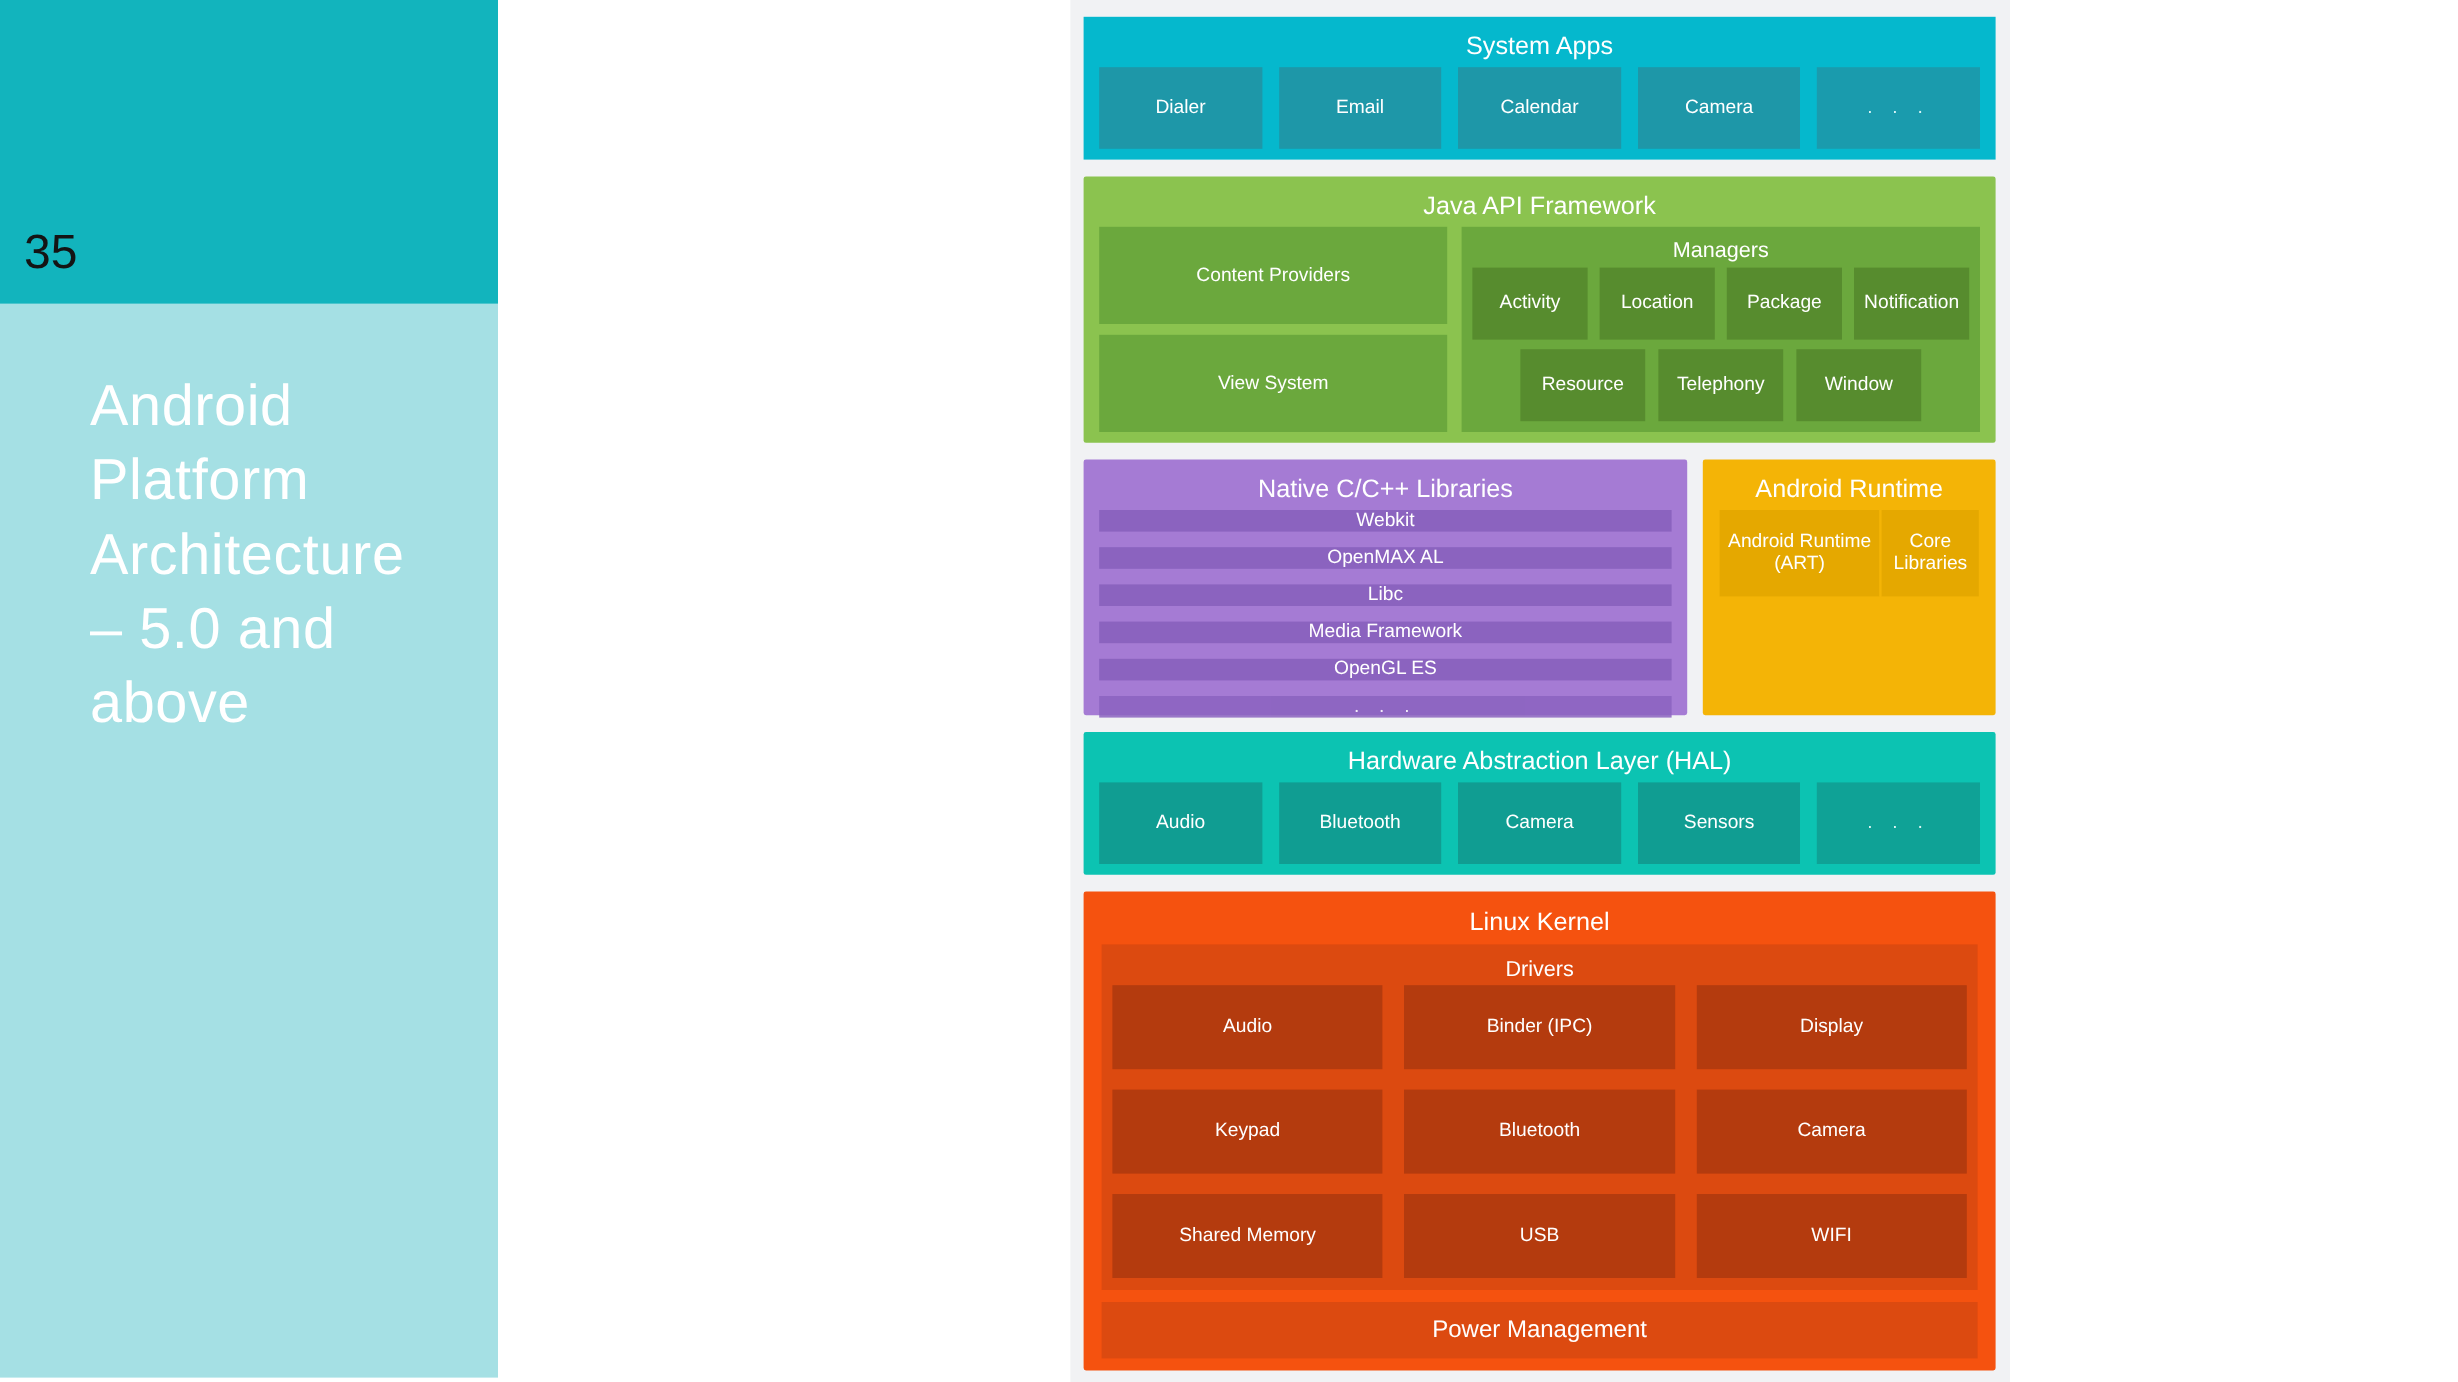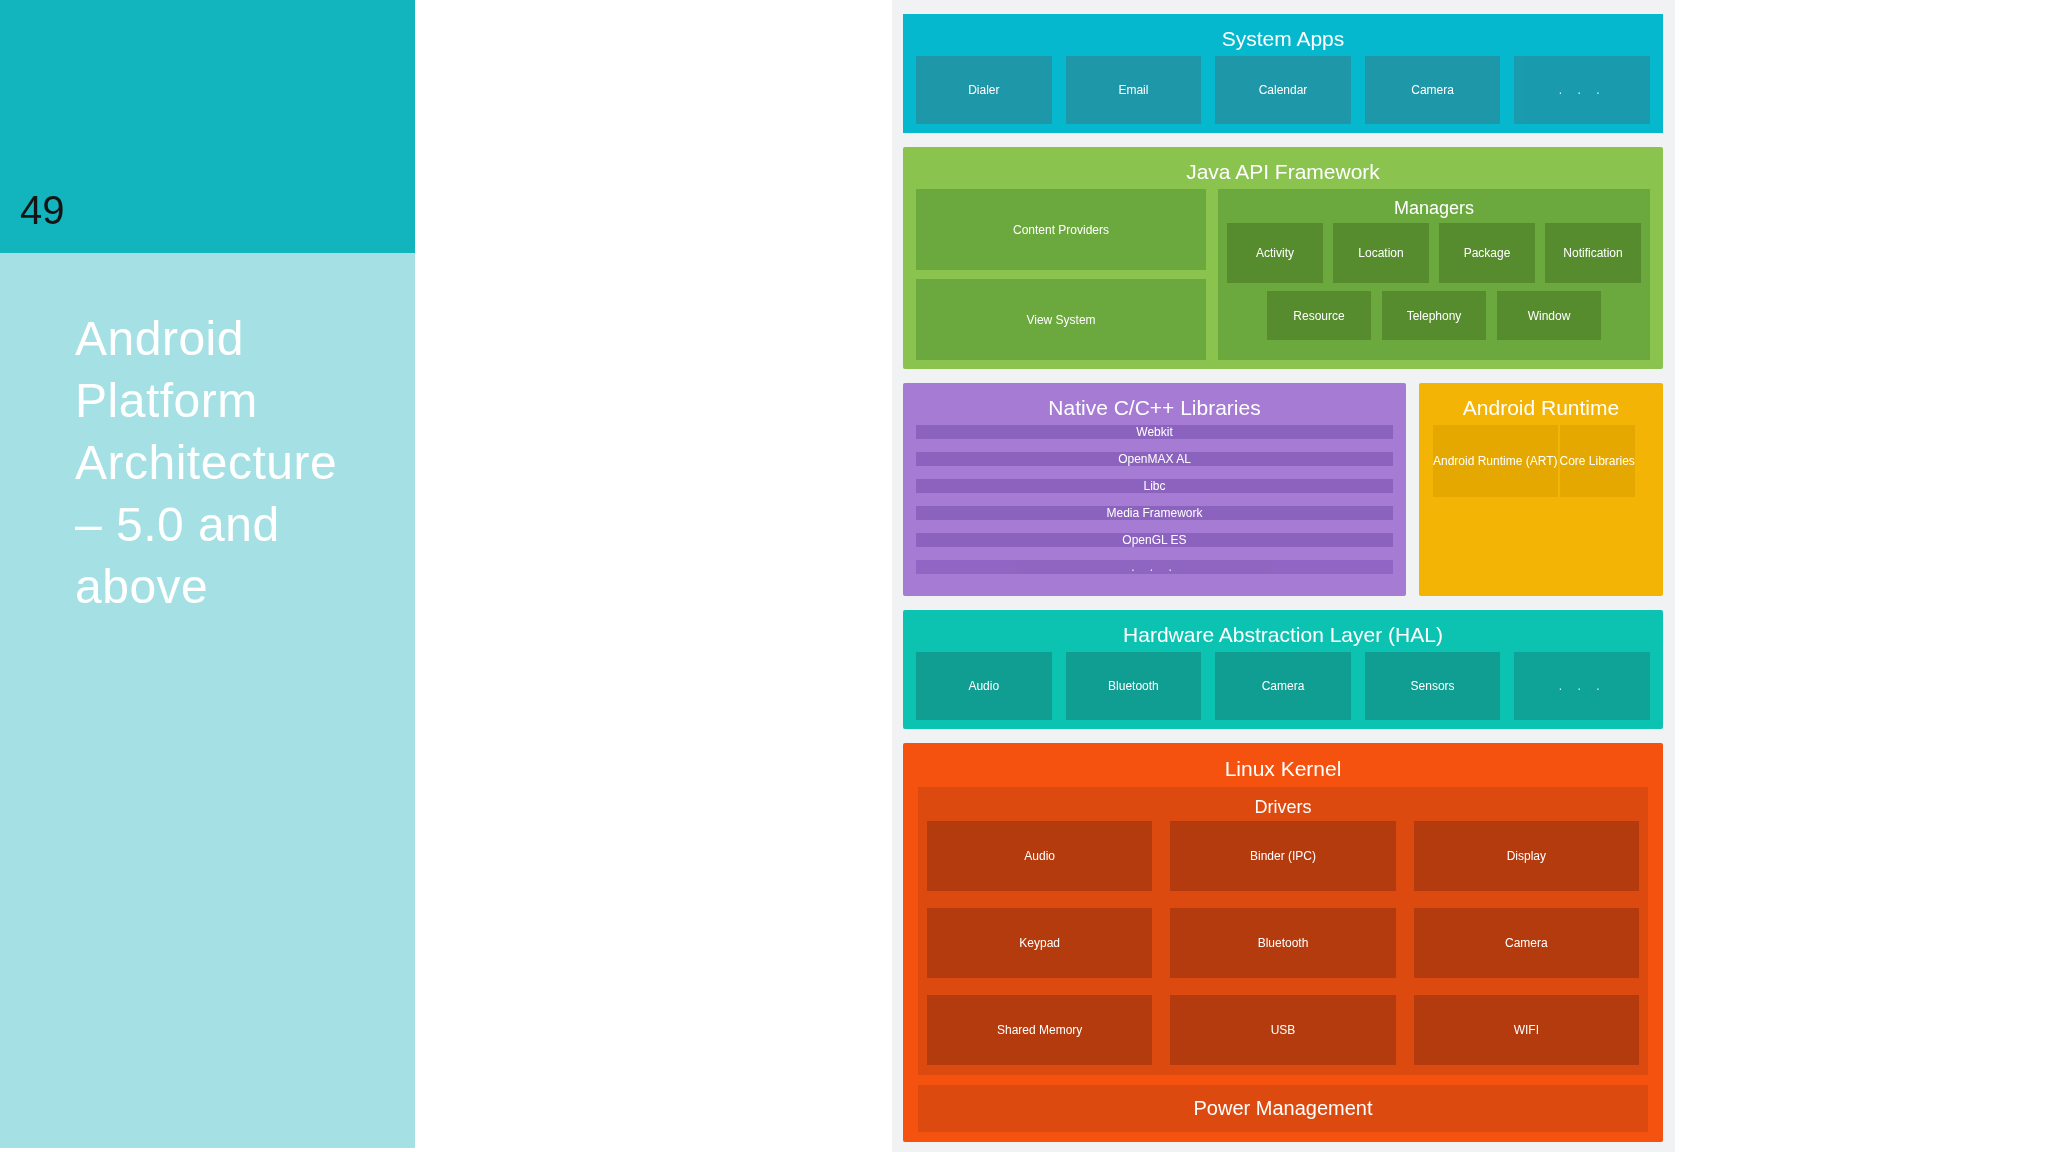--- a/index.html
+++ b/index.html
@@ -24,38 +24,38 @@
   .sidebar-top{position:relative; width:100%; height:253px; background:var(--sidebar_top);}
   .page-number{position:absolute; left:20px; bottom:20px; font-size:40px; color:var(--page_num);}
   .slide-title{position:absolute; left:75px; top:308px; color:var(--title_text);
     font-size:48px; line-height:62px; font-weight:300; letter-spacing:0.5px;}
   .slide-title span{display:block;}
   
   .panel{position:absolute; left:892px; top:0; width:783px; height:1152px; background:var(--panel_bg);}
   .stack{position:absolute; left:11px; top:14px; width:760px; display:flex; flex-direction:column; gap:14px;}
   .section-title{color:#fff; font-size:21px; text-align:center; line-height:34px;}
   .sub-title{color:#fff; font-size:18px; text-align:center; line-height:30px;}
-  .cell{display:flex; align-items:center; justify-content:center; color:#fff; font-size:12px; text-align:center;}
+  .cell{display:flex; align-items:center; justify-content:center; color:#fff; font-size:16px; text-align:center;}
   .dots{letter-spacing:6px; opacity:.85;}
   
   .sec-cyan{background:var(--cyan); padding:8px 13px 9px; border-radius:0;}
   .sec-teal{background:var(--teal); padding:8px 13px 9px; border-radius:2px;}
   .five-row{display:flex; gap:14px; margin-top:0;}
   .five-row .cell{flex:1; height:68px;}
   .sec-cyan .cell{background:var(--cyan_box);}
   .sec-teal .cell{background:var(--teal_box);}
   
   .sec-green{background:var(--green); padding:8px 13px 9px; border-radius:2px;}
   .java-content{display:flex; gap:12px; height:171px;}
   .java-left{width:290px; display:flex; flex-direction:column; gap:9px;}
   .java-left .cell{flex:1; background:var(--green_mid);}
   .managers{flex:1; background:var(--green_mid); padding:4px 9px 8px; display:flex; flex-direction:column;}
   .mgr-row1{display:flex; gap:10px; height:60px;}
   .mgr-row1 .cell{flex:1; background:var(--green_dark);}
-  .mgr-row2{display:flex; gap:11px; height:49px; margin-top:8px; justify-content:center;}
+  .mgr-row2{display:flex; gap:11px; height:60px; margin-top:8px; justify-content:center;}
   .mgr-row2 .cell{width:104px; background:var(--green_dark);}
   
   .lib-row{display:flex; gap:13px; height:213px;}
   .sec-purple{width:503px; background:var(--purple); padding:8px 13px 12px; border-radius:2px;}
   .lib-grid{display:flex; flex-direction:column; gap:13px;}
   .lib-grid .grid-row{display:flex; gap:13px;flex-direction:column;}
   .lib-grid .cell{flex:1; height:72px; background:var(--purple_box);}
   .sec-amber{flex:1; background:var(--amber); padding:8px 14px 12px; border-radius:2px;}
   .rt-col{display:flex; flex-direction:row; gap:2px;border-radius:28px;}
   .rt-col .cell{height:72px; background:var(--amber_box);}
@@ -70,21 +70,21 @@
   .power-bar{margin-top:10px; height:47px; background:var(--orange_mid);
     display:flex; align-items:center; justify-content:center; color:#fff; font-size:20px;}
 </style>
 </head>
 <body>
 
 <div class="slide">
 
   <aside class="sidebar">
     <div class="sidebar-top">
-      <div class="page-number">49</div>
+      <div class="page-number">35</div>
     </div>
     <h1 class="slide-title">
       <span>Android</span>
       <span>Platform</span>
       <span>Architecture</span>
       <span>– 5.0 and</span>
       <span>above</span>
     </h1>
   </aside>
 

